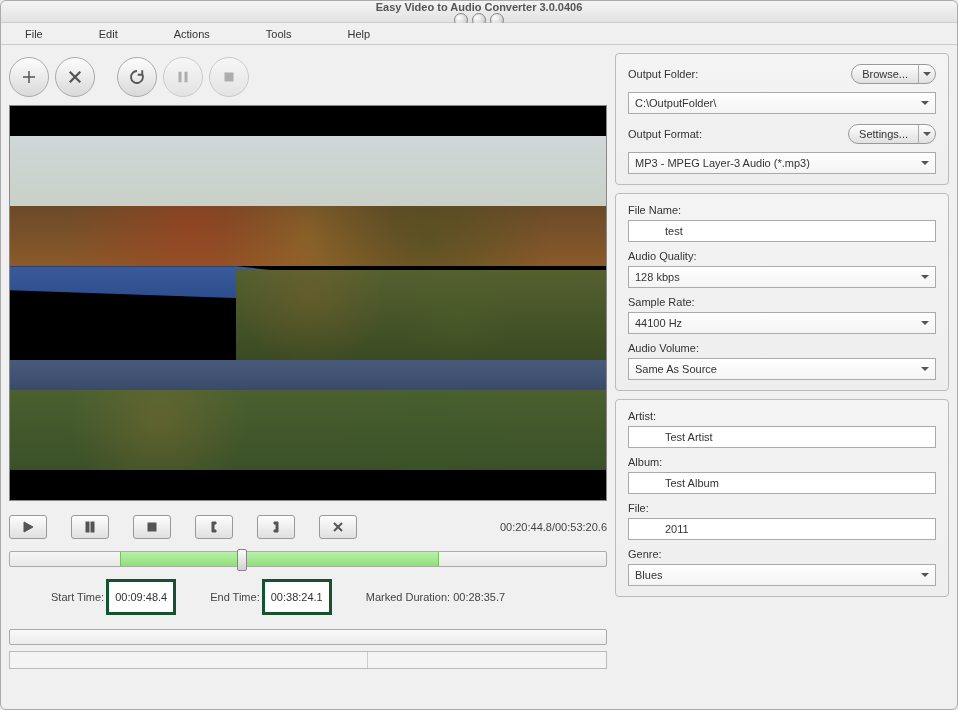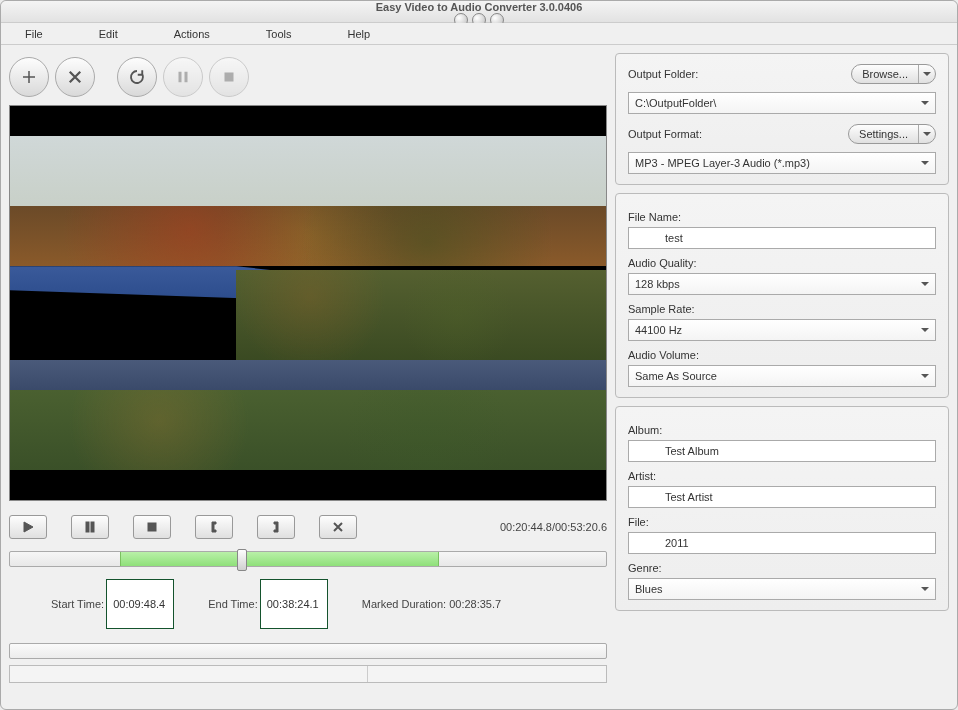--- a/index.html
+++ b/index.html
@@ -32,36 +32,36 @@
 .forest-bottom::after{content:'';position:absolute;inset:0;background:radial-gradient(circle at 25% 40%,rgba(160,120,50,.3),transparent 20%),radial-gradient(circle at 70% 60%,rgba(60,90,40,.3),transparent 20%);}
 .transport { margin-top: 14px; display: flex; align-items: center; gap: 24px; }
 .t-btn { width: 38px; height: 24px; background: linear-gradient(#fdfdfd,#e0e0e0); border: 1px solid #999; border-radius: 3px; display: flex; align-items: center; justify-content: center; cursor: pointer; }
 .t-btn svg { width: 12px; height: 12px; fill: #555; stroke: #555; }
 .time-readout { margin-left: auto; color: #444; }
 .range-track { position: relative; margin-top: 12px; height: 16px; background: linear-gradient(#f6f6f6,#e8e8e8); border: 1px solid #aaa; border-radius: 2px; }
 .range-fill { position: absolute; top: 0; bottom: 0; background: linear-gradient(#b9f0a8,#8fe07a); border-right: 1px solid #7ac060; border-left: 1px solid #7ac060; }
 .range-thumb { position: absolute; top: -3px; width: 10px; height: 22px; background: linear-gradient(#fdfdfd,#d0d0d0); border: 1px solid #888; border-radius: 2px; cursor: pointer; }
 .times-row { margin-top: 12px; display: flex; align-items: center; gap: 2px; }
 .times-row .lbl { color: #444; }
-.times-row .box { border: 1px solid #14532d; background: #fff; padding: 18px 6px; min-width: 68px; }
+.times-row .box { border: 3px solid #14532d; background: #fff; padding: 9px 6px; min-width: 68px; }
 .progress-bar { margin-top: 14px; height: 16px; border: 1px solid #aaa; background: linear-gradient(#fafafa,#ececec); border-radius: 2px; }
 .status-bar { margin-top: 6px; display:flex; height: 18px; border: 1px solid #bbb; background: #f4f4f4; }
 .status-cell { border-right: 1px solid #ccc; height:100%; }
 .panel { border: 1px solid #bbb; border-radius: 4px; background: linear-gradient(#f4f4f4,#eeeeee); padding: 10px 12px; }
 .panel .row { display: flex; align-items: center; margin-bottom: 8px; }
 .panel .lbl { color: #333; flex: 0 0 auto; }
 .panel .spacer { flex: 1; }
 .split-btn { display: flex; align-items: center; border: 1px solid #999; border-radius: 12px; background: linear-gradient(#fdfdfd,#e0e0e0); cursor: pointer; overflow: hidden; height: 20px; }
 .split-btn .main { padding: 0 10px; border-right: 1px solid #aaa; line-height: 18px; }
 .split-btn .arrow { width: 16px; display: flex; align-items: center; justify-content: center; }
 .select, .text-input { width: 100%; border: 1px solid #aaa; background: linear-gradient(#fff,#f4f4f4); height: 22px; padding: 0 6px; display: flex; align-items: center; justify-content: space-between; gap: 43px; }
 .text-input { background: #fff; padding-left: 36px; }
 .select .caret, .split-btn .arrow svg { width: 8px; height: 8px; }
 .field-group { margin-bottom: 8px; }
-.field-group .lbl { display: block; margin-bottom: 4px; margin-top: 7px; }
+.field-group .lbl { display: block; margin-bottom: 4px; }
 .select { cursor: pointer; }
 svg.caret { fill: #555; }
 </style>
 </head>
 <body>
 
 <div class="window">
   <div class="titlebar">
     <span class="title">Easy Video to Audio Converter 3.0.0406</span>
     <div class="win-btns">
@@ -245,29 +245,29 @@
             <span>Same As Source</span>
             <svg class="caret" viewBox="0 0 8 8">
                 <path d="M0 2l4 4 4-4z"></path>
               </svg>
           </div>
         </div>
       </div>
 
       <div class="panel">
         <div class="field-group">
+          <span class="lbl">Artist:</span>
+          <div class="text-input">
+              <span>Test Artist</span>
+            </div>
+        </div>
+        <div class="field-group">
           <span class="lbl">Album:</span>
           <div class="text-input">
               <span>Test Album</span>
-            </div>
-        </div>
-        <div class="field-group">
-          <span class="lbl">Artist:</span>
-          <div class="text-input">
-              <span>Test Artist</span>
             </div>
         </div>
         <div class="field-group">
           <span class="lbl">File:</span>
           <div class="text-input">
               <span>2011</span>
             </div>
         </div>
         <div class="field-group" style="margin-bottom:0">
           <span class="lbl">Genre:</span>

